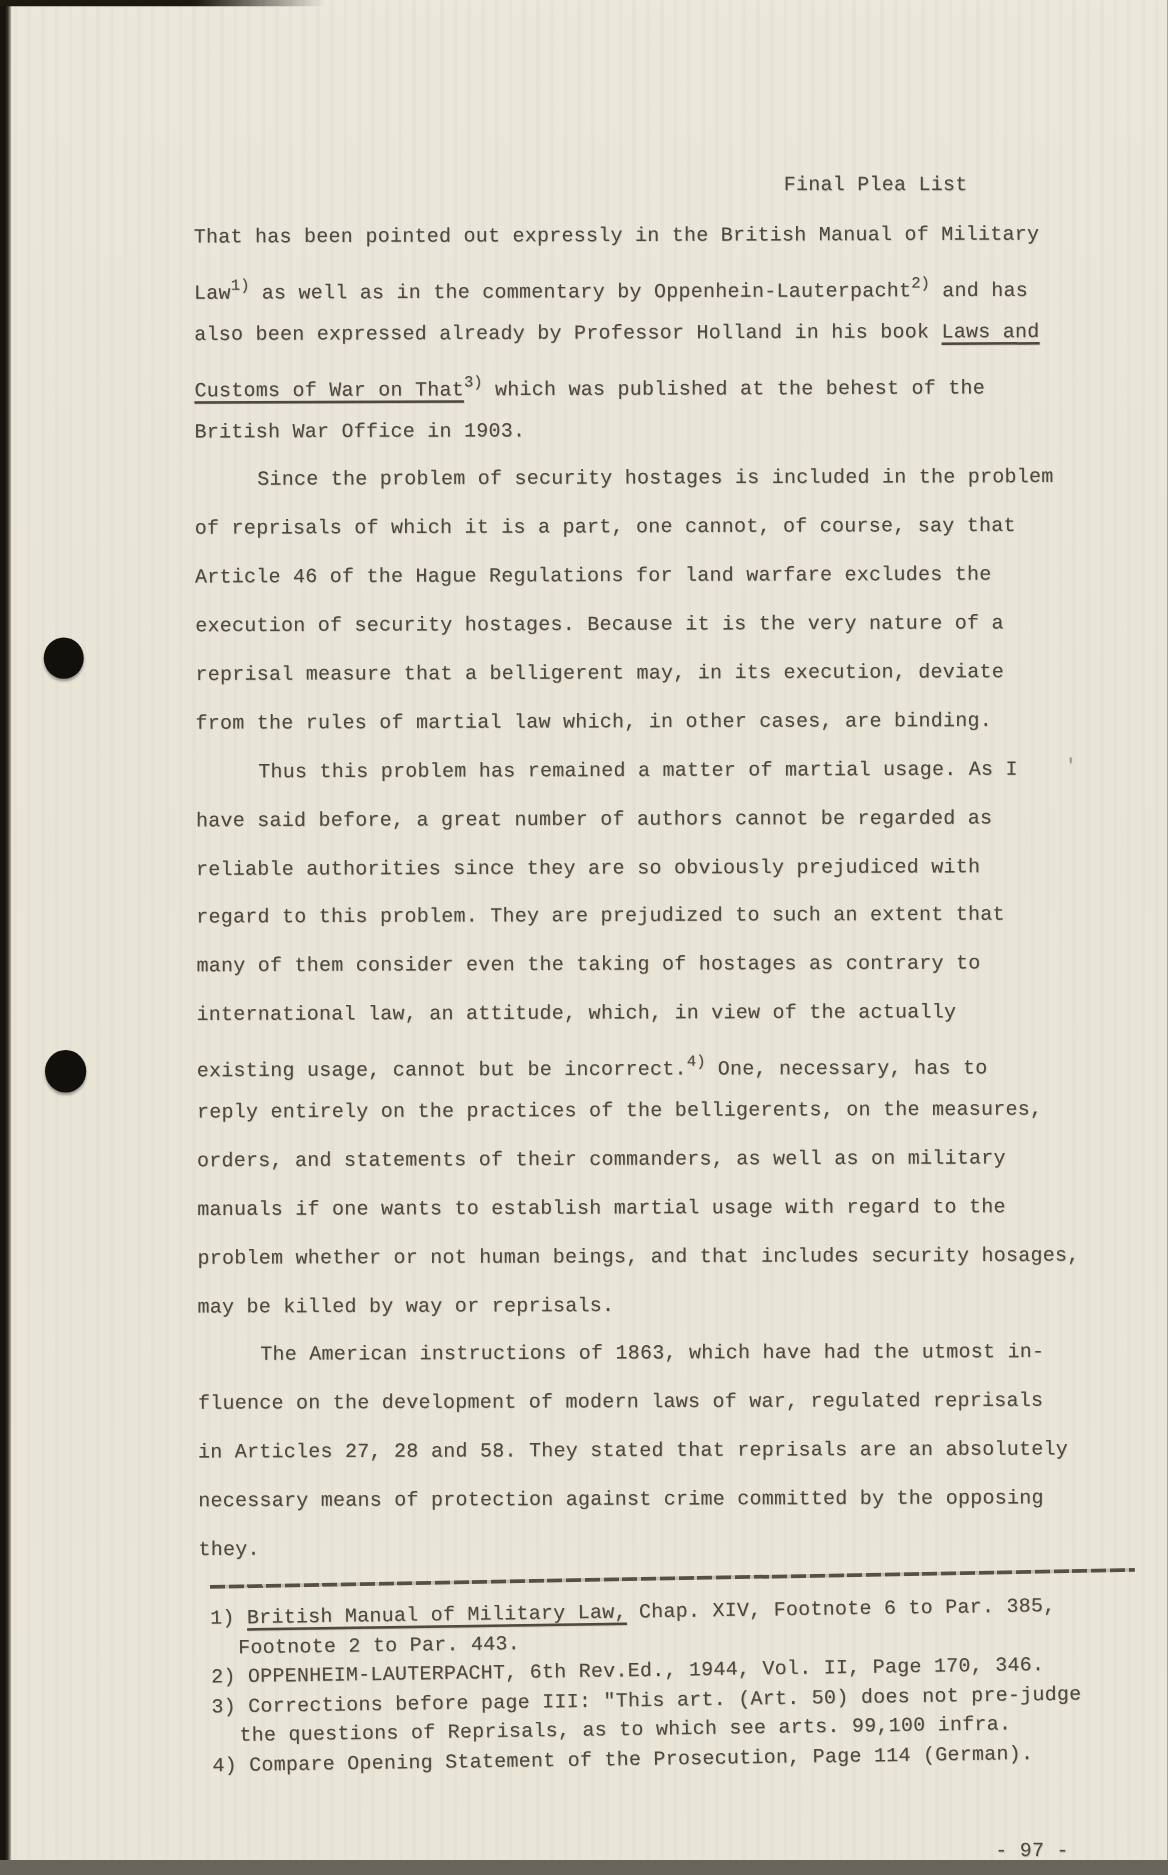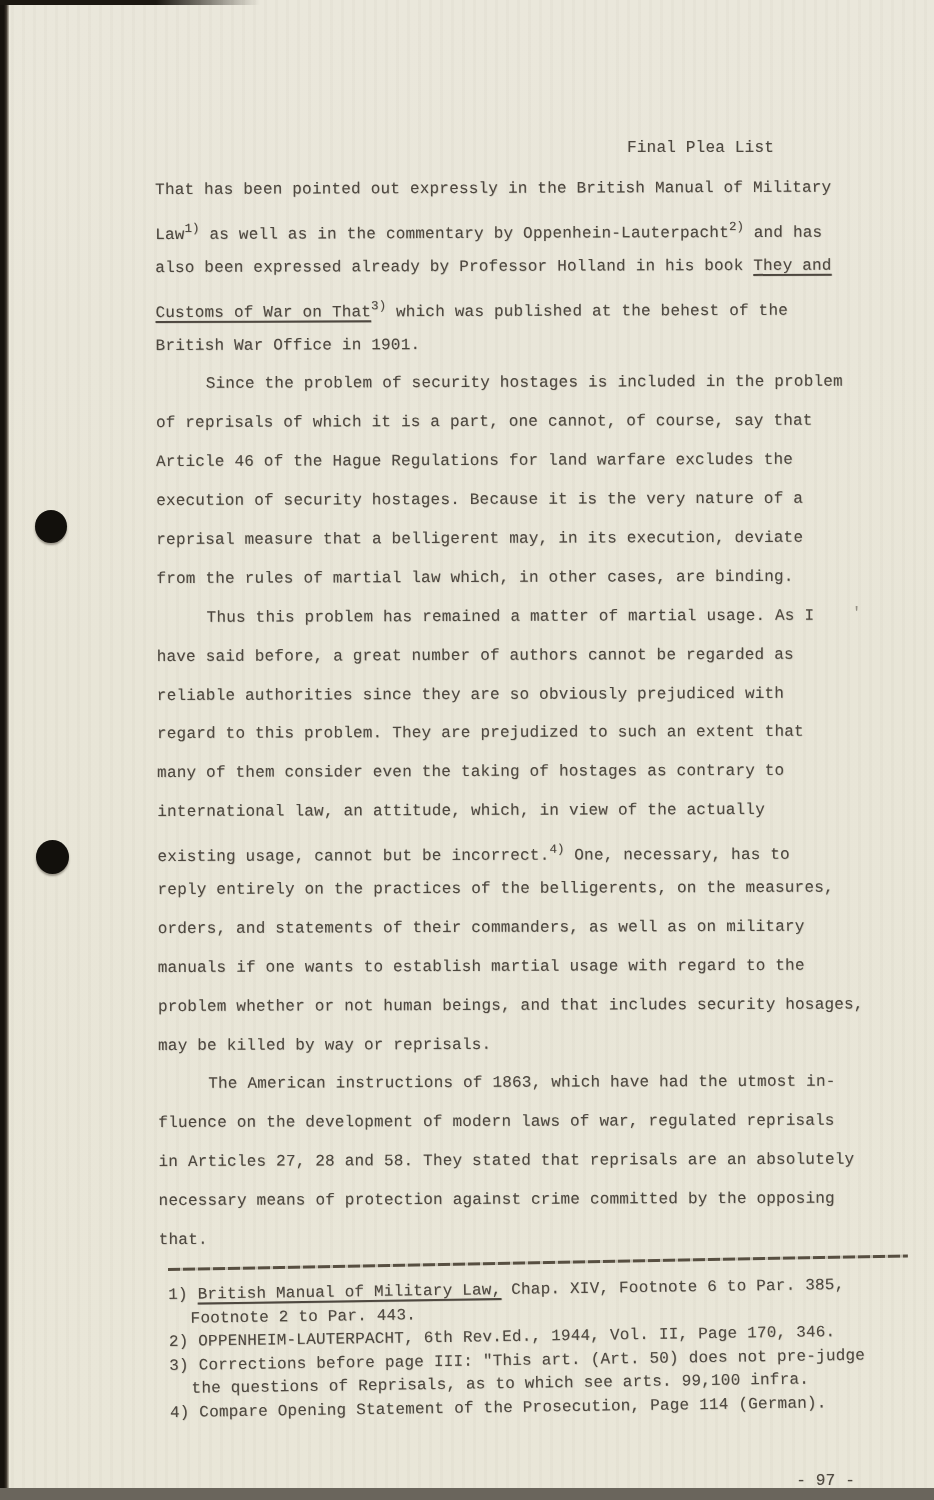--- a/index.html
+++ b/index.html
@@ -77,23 +77,23 @@
   <div class="edge-bottom"></div>
 
   <div class="hole hole-1"></div>
   <div class="hole hole-2"></div>
 
   <div class="header typed">Final Plea List</div>
 
   <div id="body-lines" class="body-text typed">
       <div class="tline"><span>That has been pointed out expressly in the British Manual of Military</span></div>
       <div class="tline"><span>Law</span><span class="sup">1)</span><span> as well as in the commentary by Oppenhein-Lauterpacht</span><span class="sup">2)</span><span> and has</span></div>
-      <div class="tline"><span>also been expressed already by Professor Holland in his book </span><span class="u">They and</span></div>
+      <div class="tline"><span>also been expressed already by Professor Holland in his book </span><span class="u">Laws and</span></div>
       <div class="tline"><span class="u">Customs of War on That</span><span class="sup">3)</span><span> which was published at the behest of the</span></div>
-      <div class="tline"><span>British War Office in 1901.</span></div>
+      <div class="tline"><span>British War Office in 1903.</span></div>
       <div class="tline indent"><span>Since the problem of security hostages is included in the problem</span></div>
       <div class="tline"><span>of reprisals of which it is a part, one cannot, of course, say that</span></div>
       <div class="tline"><span>Article 46 of the Hague Regulations for land warfare excludes the</span></div>
       <div class="tline"><span>execution of security hostages. Because it is the very nature of a</span></div>
       <div class="tline"><span>reprisal measure that a belligerent may, in its execution, deviate</span></div>
       <div class="tline"><span>from the rules of martial law which, in other cases, are binding.</span></div>
       <div class="tline indent"><span>Thus this problem has remained a matter of martial usage. As I</span></div>
       <div class="tline"><span>have said before, a great number of authors cannot be regarded as</span></div>
       <div class="tline"><span>reliable authorities since they are so obviously prejudiced with</span></div>
       <div class="tline"><span>regard to this problem. They are prejudized to such an extent that</span></div>
@@ -102,21 +102,21 @@
       <div class="tline"><span>existing usage, cannot but be incorrect.</span><span class="sup">4)</span><span> One, necessary, has to</span></div>
       <div class="tline"><span>reply entirely on the practices of the belligerents, on the measures,</span></div>
       <div class="tline"><span>orders, and statements of their commanders, as well as on military</span></div>
       <div class="tline"><span>manuals if one wants to establish martial usage with regard to the</span></div>
       <div class="tline"><span>problem whether or not human beings, and that includes security hosages,</span></div>
       <div class="tline"><span>may be killed by way or reprisals.</span></div>
       <div class="tline indent"><span>The American instructions of 1863, which have had the utmost in-</span></div>
       <div class="tline"><span>fluence on the development of modern laws of war, regulated reprisals</span></div>
       <div class="tline"><span>in Articles 27, 28 and 58. They stated that reprisals are an absolutely</span></div>
       <div class="tline"><span>necessary means of protection against crime committed by the opposing</span></div>
-      <div class="tline"><span>that.</span></div>
+      <div class="tline"><span>they.</span></div>
     </div>
 
   <div class="stray-mark typed">'</div>
 
   <div class="separator"></div>
 
   <div id="footnote-lines" class="footnotes typed">
       <div class="fline"><span>1) </span><span class="u">British Manual of Military Law,</span><span> Chap. XIV, Footnote 6 to Par. 385,</span></div>
       <div class="fline cont"><span>Footnote 2 to Par. 443.</span></div>
       <div class="fline"><span>2) OPPENHEIM-LAUTERPACHT, 6th Rev.Ed., 1944, Vol. II, Page 170, 346.</span></div>

